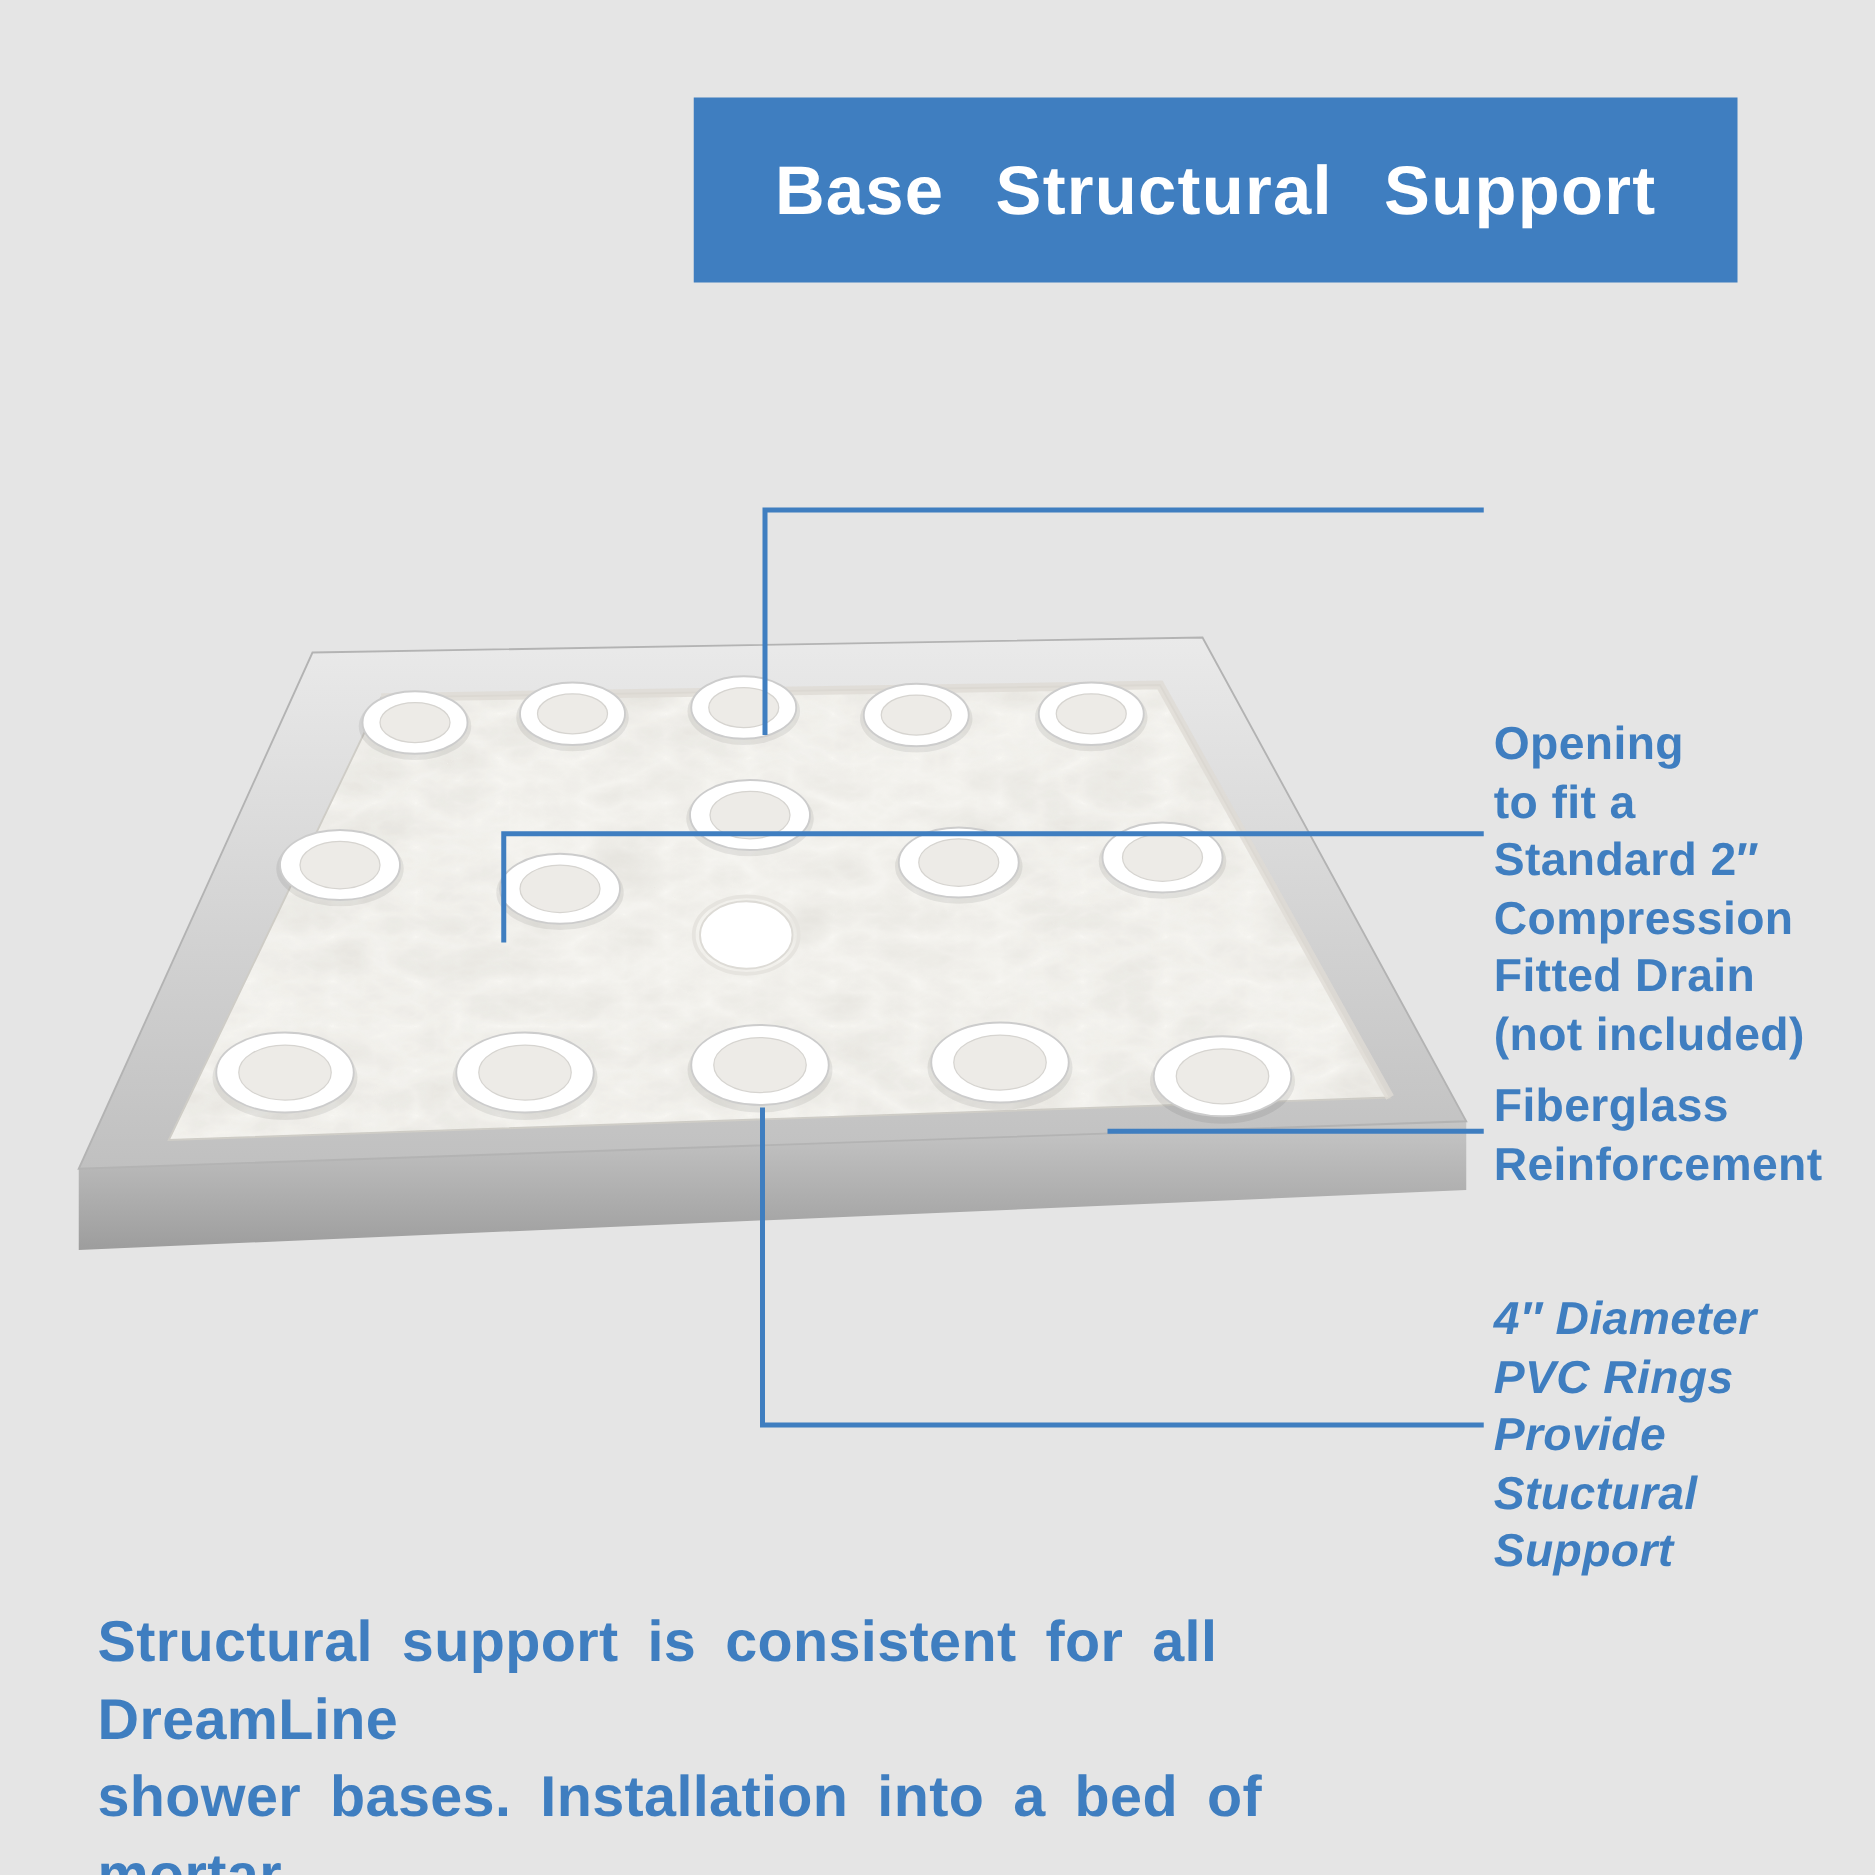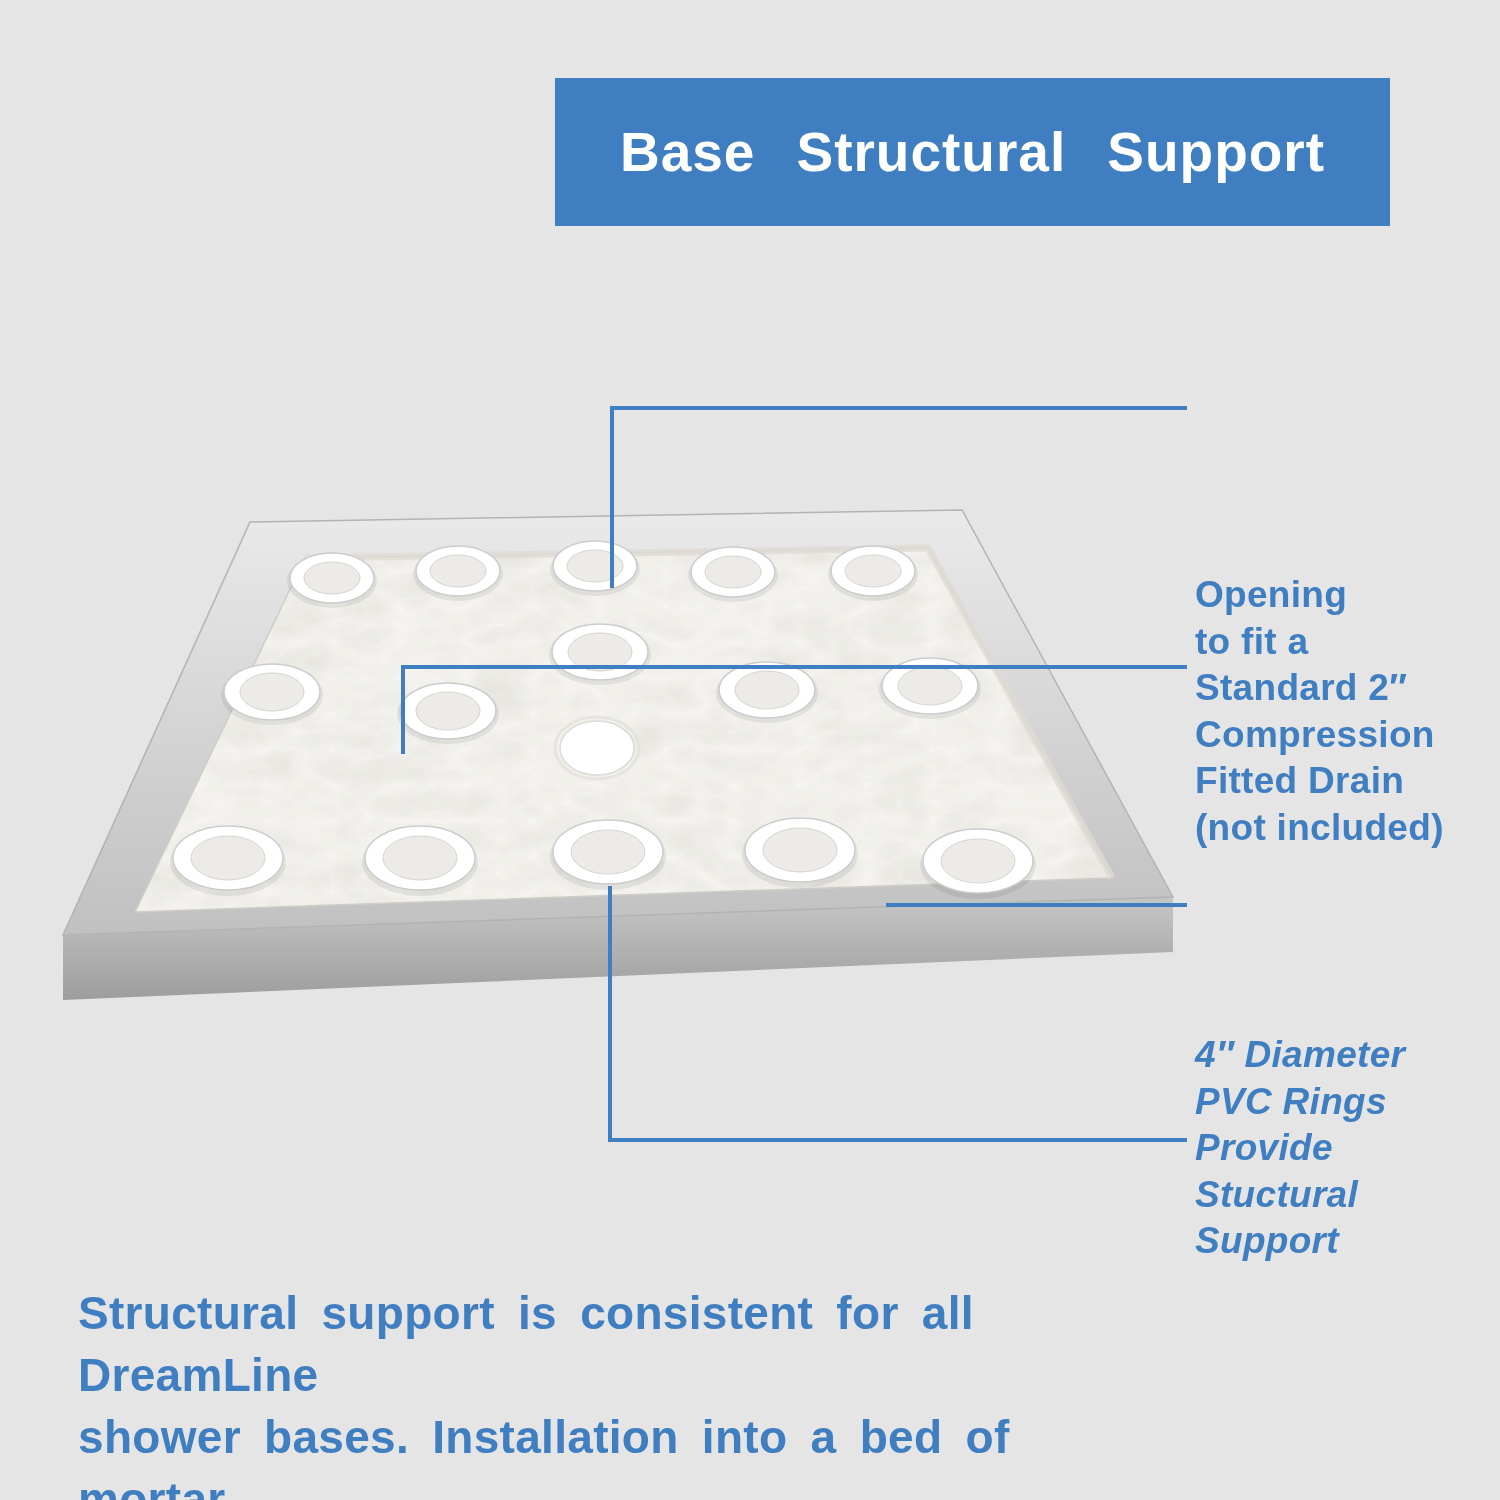--- a/index.html
+++ b/index.html
@@ -162,20 +162,22 @@
     <polyline points="888,905 1185,905" fill="none" stroke="#3f7ec0" stroke-width="4" stroke-linecap="square"></polyline>
     <polyline points="610,888 610,1140 1185,1140" fill="none" stroke="#3f7ec0" stroke-width="4" stroke-linecap="square"></polyline>
   </svg>
 
   <div class="callout callout-drain">Opening
 to fit a
 Standard 2″
 Compression
 Fitted Drain
 (not included)</div>
+  <div class="callout callout-fiber">Fiberglass
+Reinforcement</div>
   <div class="callout callout-pvc">4″ Diameter
 PVC Rings
 Provide
 Stuctural
 Support</div>
 
   <div class="footer-note">Structural support is consistent for all DreamLine
 shower bases. Installation into a bed of mortar
 is required.</div>
 

